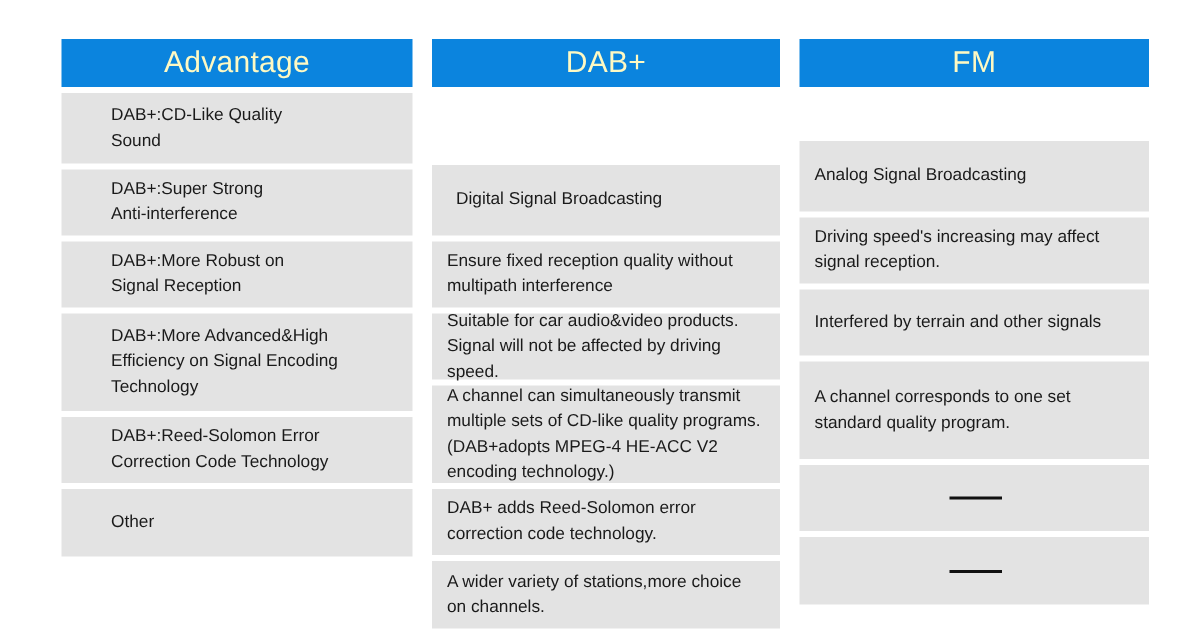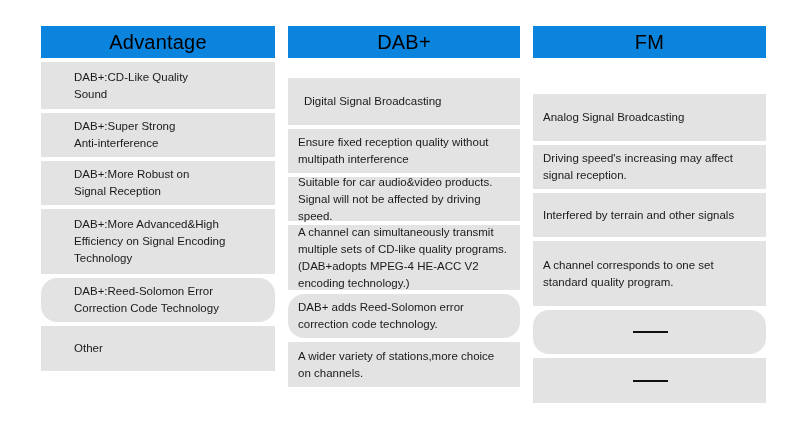--- a/index.html
+++ b/index.html
@@ -19,27 +19,27 @@
     top: 26px;
     width: 731px;
     display: flex;
     gap: 13px;
   }
   .col {
     display: flex;
     flex-direction: column;
   }
   .col-advantage { width: 234px; }
-  .col-dabplus   { width: 232px; gap: 16px; }
+  .col-dabplus   { width: 232px; }
   .col-fm        { width: 233px; gap: 32px; }
 
   .col-header {
     height: 32px;
     background: #0b84de;
-    color: #000000;
+    color: #fef9c3;
     font-size: 20px;
     line-height: 32px;
     text-align: center;
     letter-spacing: 0.2px;
     white-space: nowrap;
     overflow: hidden;
   }
 
   .cells {
     display: flex;
@@ -58,27 +58,27 @@
     margin-bottom: 4px;
     white-space: pre-line;
   }
   .cells .cell:last-child { margin-bottom: 0; }
 
   
   .r0 { height: 47px; }
   .r1 { height: 44px; }
   .r2 { height: 44px; }
   .r3 { height: 65px; }
-  .r4 { height: 44px; border-radius: 16px; }
+  .r4 { height: 44px; }
   .r5 { height: 45px; }
 
   .col-advantage .cell { padding: 0 8px 0 33px; }
   .col-dabplus   .cell { padding: 0 8px 0 10px; }
   .col-fm        .cell { padding: 0 8px 0 10px; }
-  .col-dabplus   .cell.indent-first { padding-left: 16px; }
+  .col-dabplus   .cell.indent-first { padding-left: 16px; margin-top: 48px; }
   .col-fm        .cell.indent-first { }
 
   .cell.dash-cell {
     align-items: center;
     justify-content: center;
   }
   .dash {
     display: block;
     width: 35px;
     height: 0;

